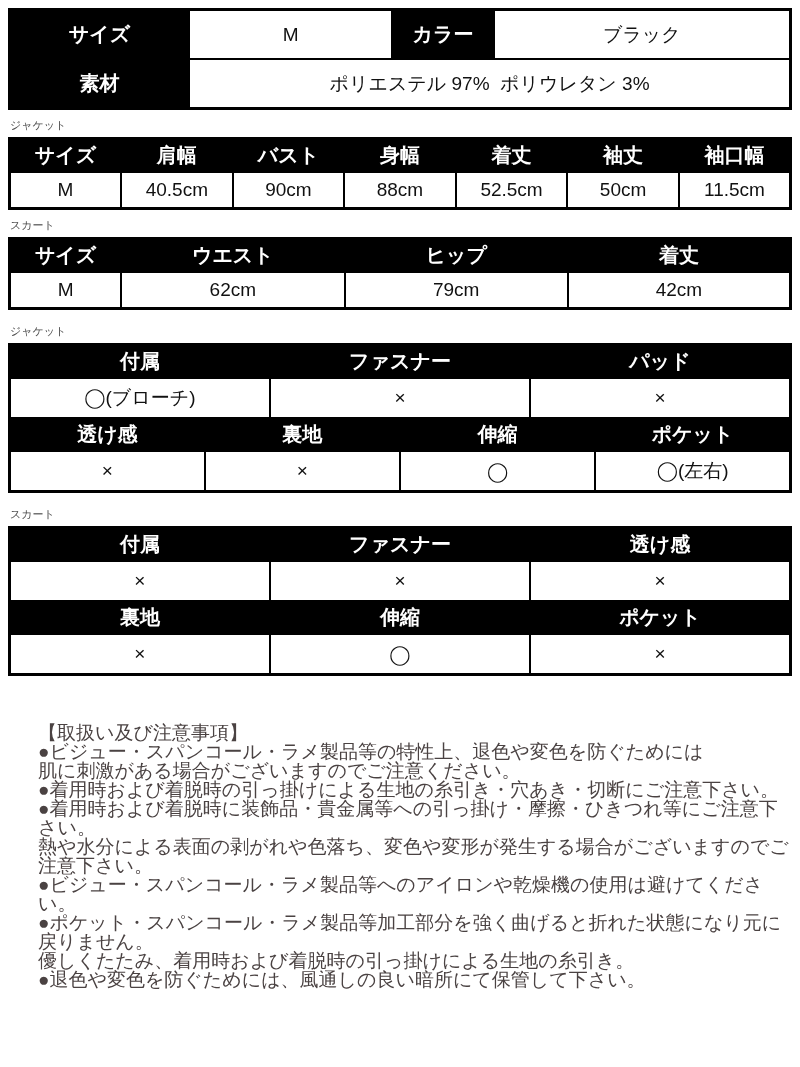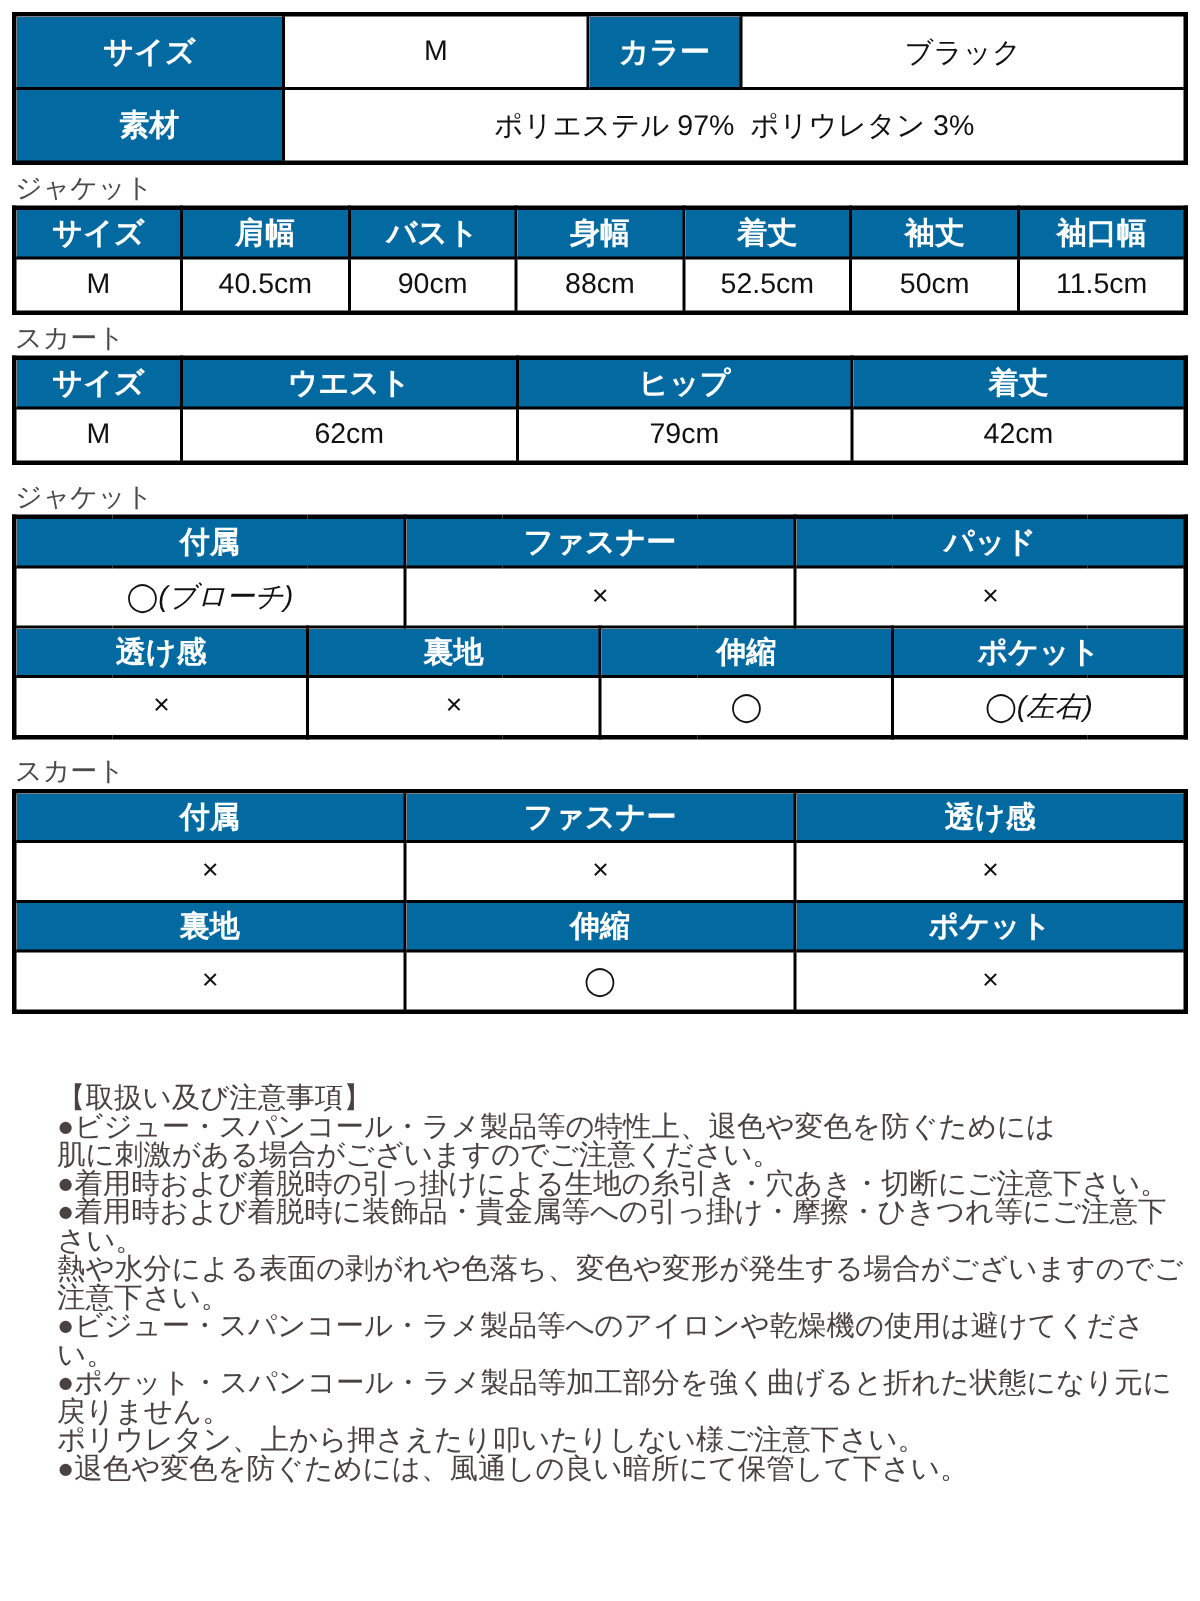--- a/index.html
+++ b/index.html
@@ -20,40 +20,40 @@
   }
   th, td {
     border: 2px solid #000;
     text-align: center;
     vertical-align: middle;
     overflow: hidden;
     padding: 0 2px;
     white-space: pre-wrap;
   }
   th {
-    background: #0369a1;
+    background: #000000;
     color: #ffffff;
     font-weight: bold;
     font-size: 20px;
   }
   td {
     background: #ffffff;
     color: #111111;
     font-weight: normal;
     font-size: 19px;
   }
 
   .t-spec th, .t-spec td { height: 47px; }
   .t-size th { height: 31px; }
   .t-size td { height: 34px; }
   .t-detail th { height: 31px; }
-  .t-detail td { height: 38px; font-style: italic; }
+  .t-detail td { height: 38px; }
 
   .section-label {
-    font-size: 18px;
+    font-size: 11px;
     color: #4a4a4a;
     margin: 7px 0 3px 2px;
     line-height: 18px;
   }
   .gap-sm { margin-top: 6px; }
   .gap-md { margin-top: 12px; }
 
   .notes {
     margin: 47px 0 0 30px;
     color: #4a4242;
@@ -192,17 +192,17 @@
 
   <div class="notes">
     <div>【取扱い及び注意事項】</div>
     <div>●ビジュー・スパンコール・ラメ製品等の特性上、退色や変色を防ぐためには</div>
     <div>肌に刺激がある場合がございますのでご注意ください。</div>
     <div>●着用時および着脱時の引っ掛けによる生地の糸引き・穴あき・切断にご注意下さい。</div>
     <div>●着用時および着脱時に装飾品・貴金属等への引っ掛け・摩擦・ひきつれ等にご注意下さい。</div>
     <div>熱や水分による表面の剥がれや色落ち、変色や変形が発生する場合がございますのでご注意下さい。</div>
     <div>●ビジュー・スパンコール・ラメ製品等へのアイロンや乾燥機の使用は避けてください。</div>
     <div>●ポケット・スパンコール・ラメ製品等加工部分を強く曲げると折れた状態になり元に戻りません。</div>
-    <div>ポリウレタン、上から押さえたり叩いたりしない様ご注意下さい。</div>
+    <div>優しくたたみ、着用時および着脱時の引っ掛けによる生地の糸引き。</div>
     <div>●退色や変色を防ぐためには、風通しの良い暗所にて保管して下さい。</div>
   </div>
 
 </div>
 
 </body></html>

